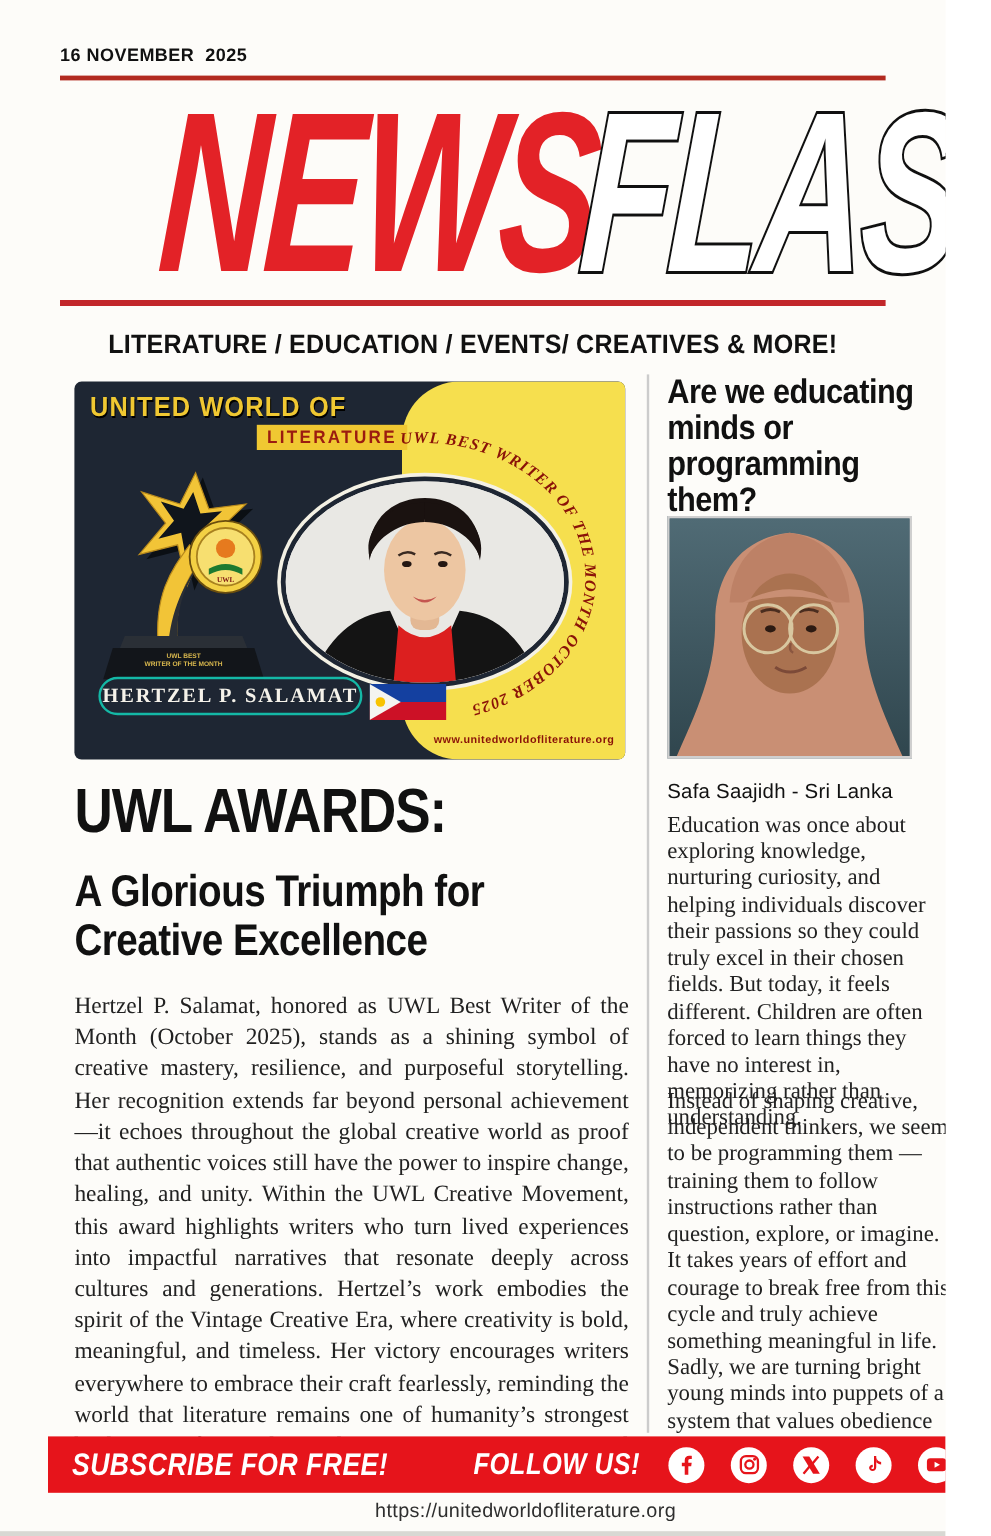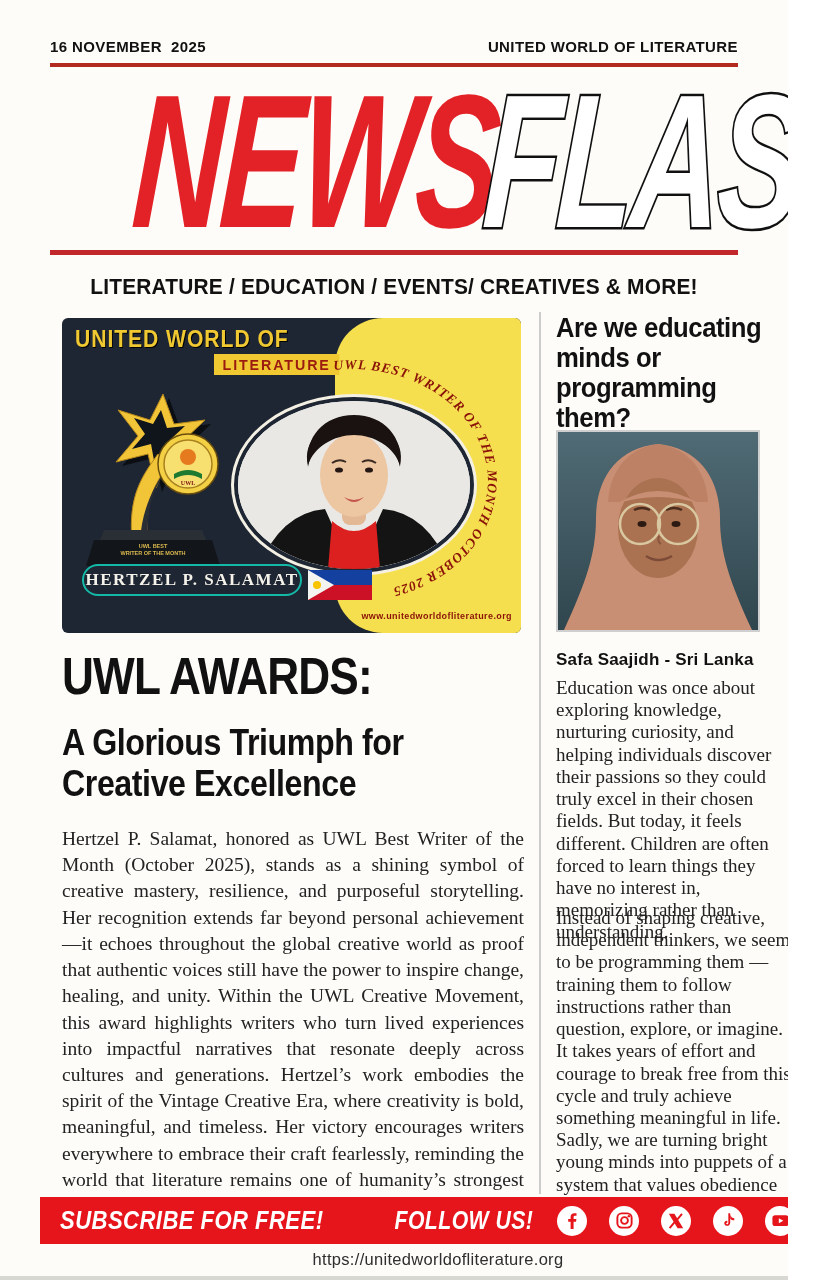--- a/index.html
+++ b/index.html
@@ -41,21 +41,21 @@
   .l-h2{position:absolute;left:62px;top:722px;font-size:37px;font-weight:700;line-height:1.12;
         transform:scaleX(.87);transform-origin:left;letter-spacing:-.5px;}
   .l-body{position:absolute;left:62px;top:826px;width:462px;font-family:"Liberation Serif",serif;
           font-size:19.5px;line-height:1.345;color:#222;text-align:justify;text-align-last:justify;}
   
   .divider{position:absolute;left:539px;top:312px;width:2px;height:882px;background:#cccccc;}
   
   .r-hl{position:absolute;left:556px;top:313px;font-size:28.5px;font-weight:700;line-height:1.05;
         transform:scaleX(.9);transform-origin:left;letter-spacing:-.5px;}
   .r-photo{position:absolute;left:556px;top:430px;width:200px;height:198px;border:2px solid #cfcfcf;background:#47606b;}
-  .r-author{position:absolute;left:556px;top:650px;font-size:17px;font-weight:700;letter-spacing:.2px;}
+  .r-author{position:absolute;left:556px;top:650px;font-size:17px;font-weight:400;letter-spacing:.2px;}
   .r-p1{position:absolute;left:556px;top:677px;width:236px;font-family:"Liberation Serif",serif;
         font-size:19px;line-height:1.17;color:#222;}
   .r-p2{position:absolute;left:556px;top:907px;width:238px;font-family:"Liberation Serif",serif;
         font-size:19px;line-height:1.17;color:#222;}
   
   .redbar{position:absolute;left:40px;top:1197px;width:748px;height:47px;background:#e6141b;
           display:flex;align-items:center;justify-content:space-between;padding:0 20px;box-sizing:border-box;}
   .sub-label{color:#fff;font-style:italic;font-weight:700;font-size:26px;letter-spacing:.5px;
              transform:scaleX(.85);transform-origin:left;white-space:nowrap;}
   .follow-wrap{display:flex;align-items:center;gap:22px;}
@@ -66,21 +66,20 @@
   .footer-url{position:absolute;left:0;top:1250px;width:100%;text-align:center;font-size:16.5px;
               color:#2e2e2e;letter-spacing:.3px;margin-left:44px;}
   .bottom-edge{position:absolute;left:0;bottom:0;width:100%;height:4px;background:#d8d8d3;}
 </style>
 </head>
 <body>
 
 <div class="page">
 
   <div class="hdr-date">16 NOVEMBER  2025</div>
-  <div class="hdr-pub">UNITED WORLD OF LITERATURE</div>
   <div class="rule-top"></div>
 
   <div class="masthead"><span class="news">NEWS</span><span class="flash">FLASH</span></div>
   <div class="rule-mid"></div>
   <div class="tagline">LITERATURE / EDUCATION / EVENTS/ CREATIVES &amp; MORE!</div>
 
   <div class="card">
     <div class="yellow"></div>
 
     <div class="org1">UNITED WORLD OF</div>

